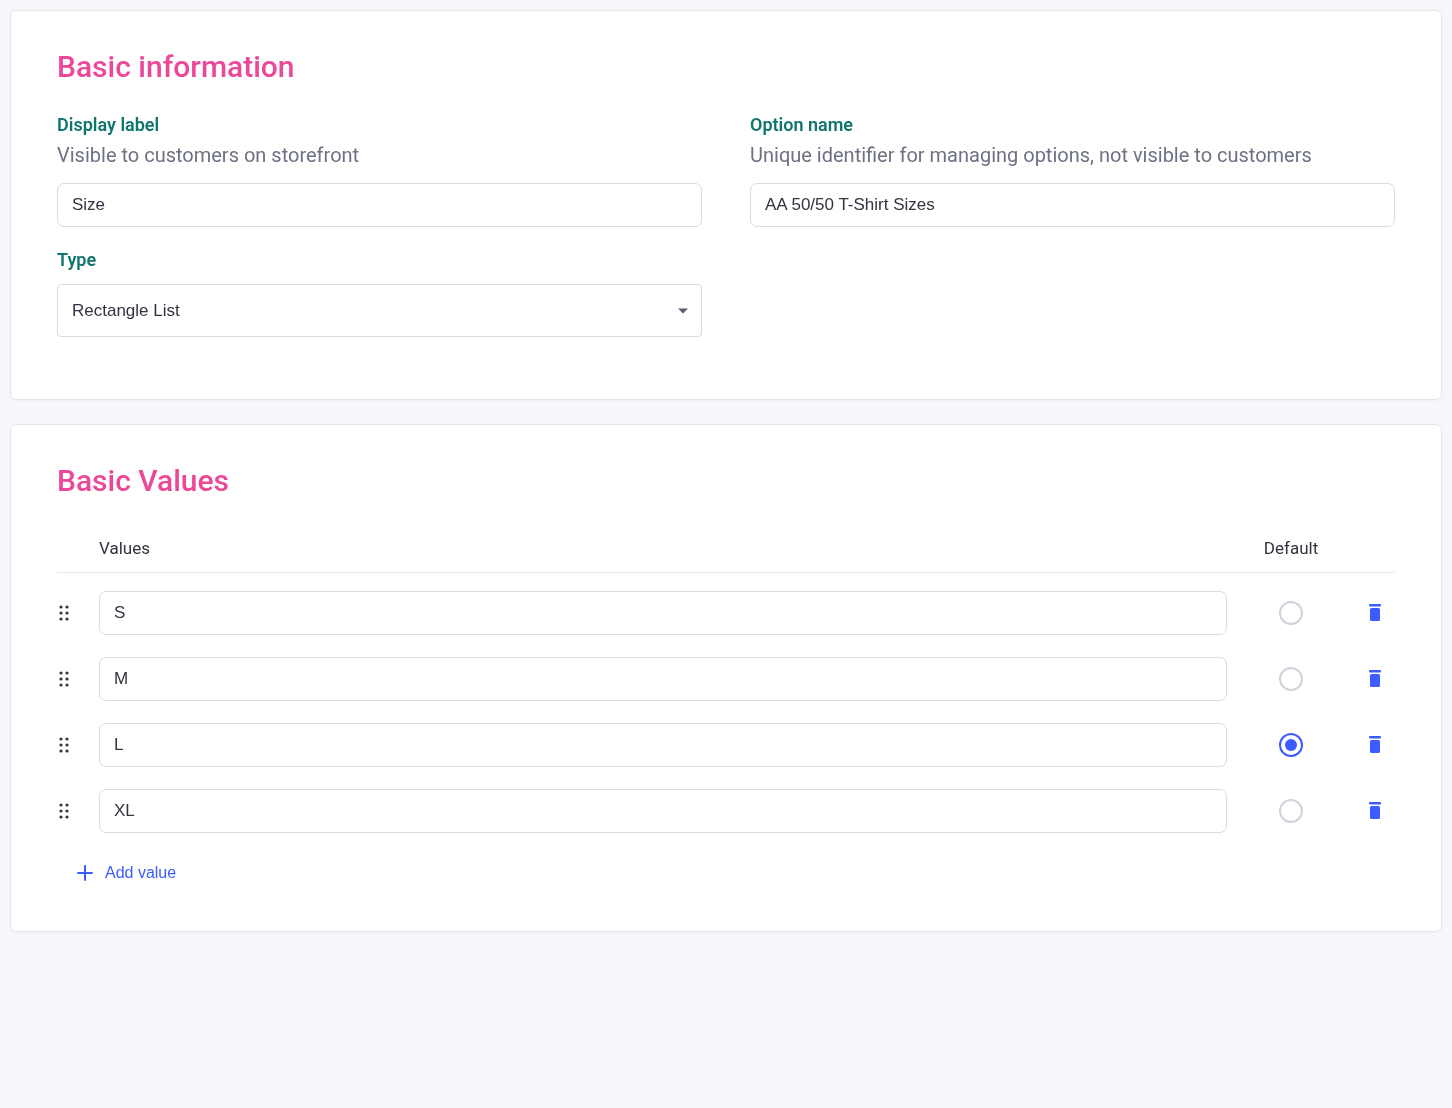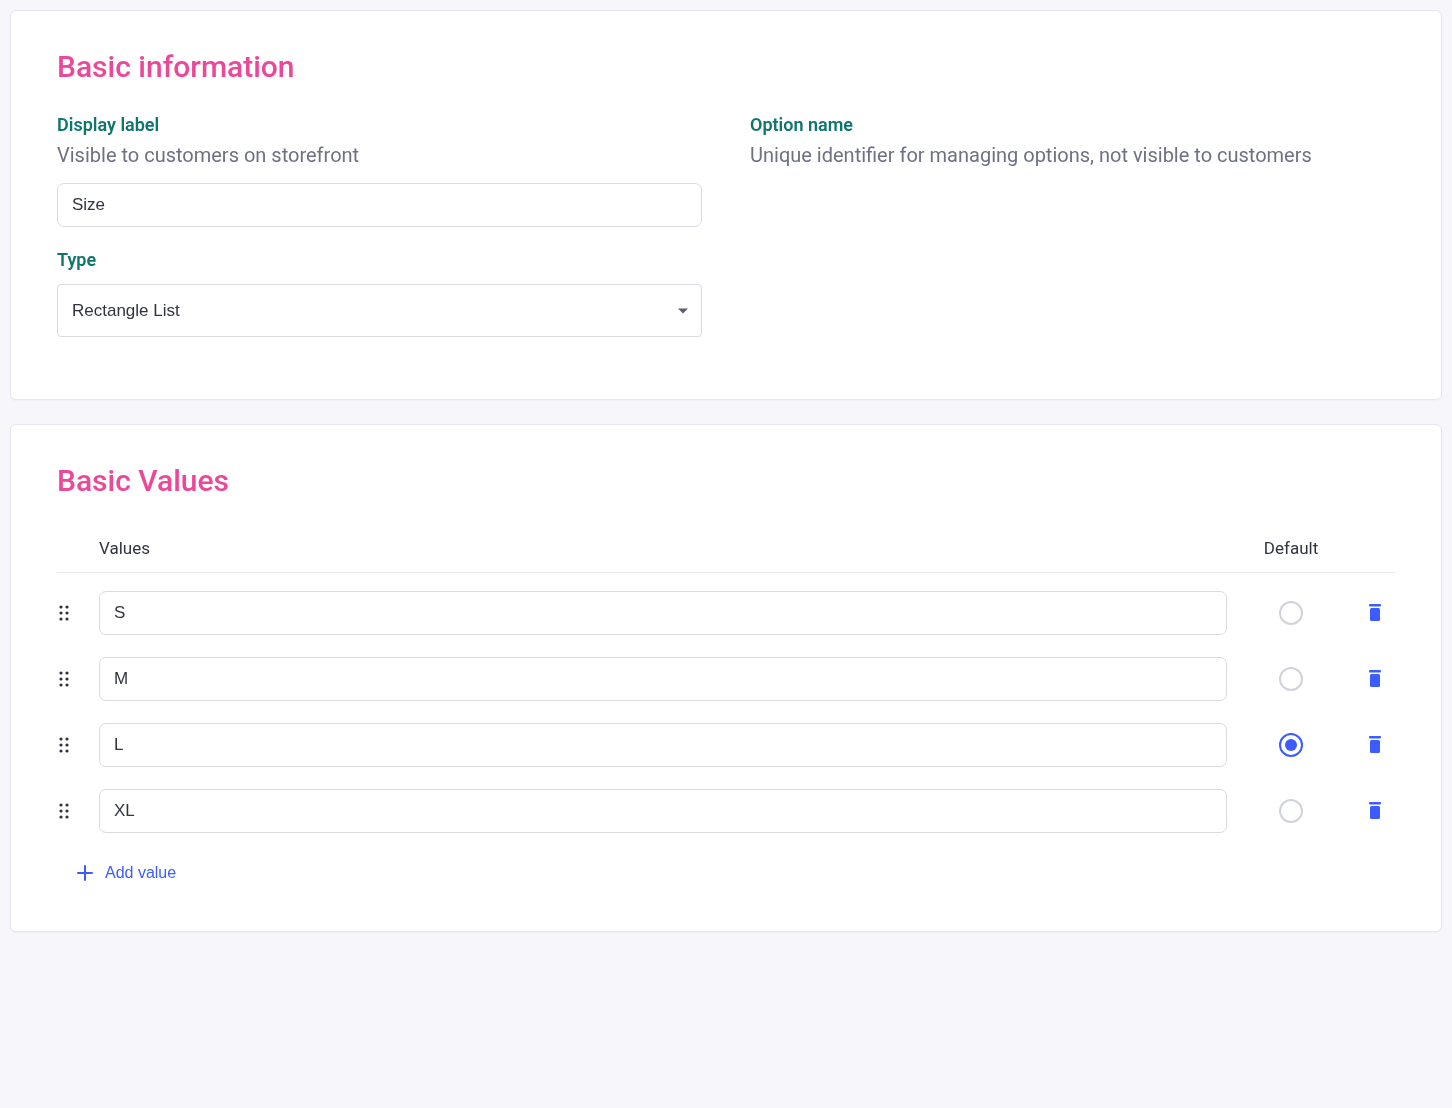--- a/index.html
+++ b/index.html
@@ -174,20 +174,21 @@
   <div class="row">
     <div class="field">
       <div class="field-label">Display label</div>
       <div class="field-help">Visible to customers on storefront</div>
       <input class="input" type="text" value="Size" style="">
     </div>
 
     <div class="field">
       <div class="field-label">Option name</div>
       <div class="field-help">Unique identifier for managing options, not visible to customers</div>
+      <input class="input" type="text" value="AA 50/50 T-Shirt Sizes" style="">
     </div>
   </div>
 
   <div class="row">
     <div class="field" style="flex:0 0 calc(50% - 24px);">
       <div class="field-label" style="margin-bottom:14px">Type</div>
       <div class="select-wrap">
         <select class="select">
           <option>Rectangle List</option>
         </select>

